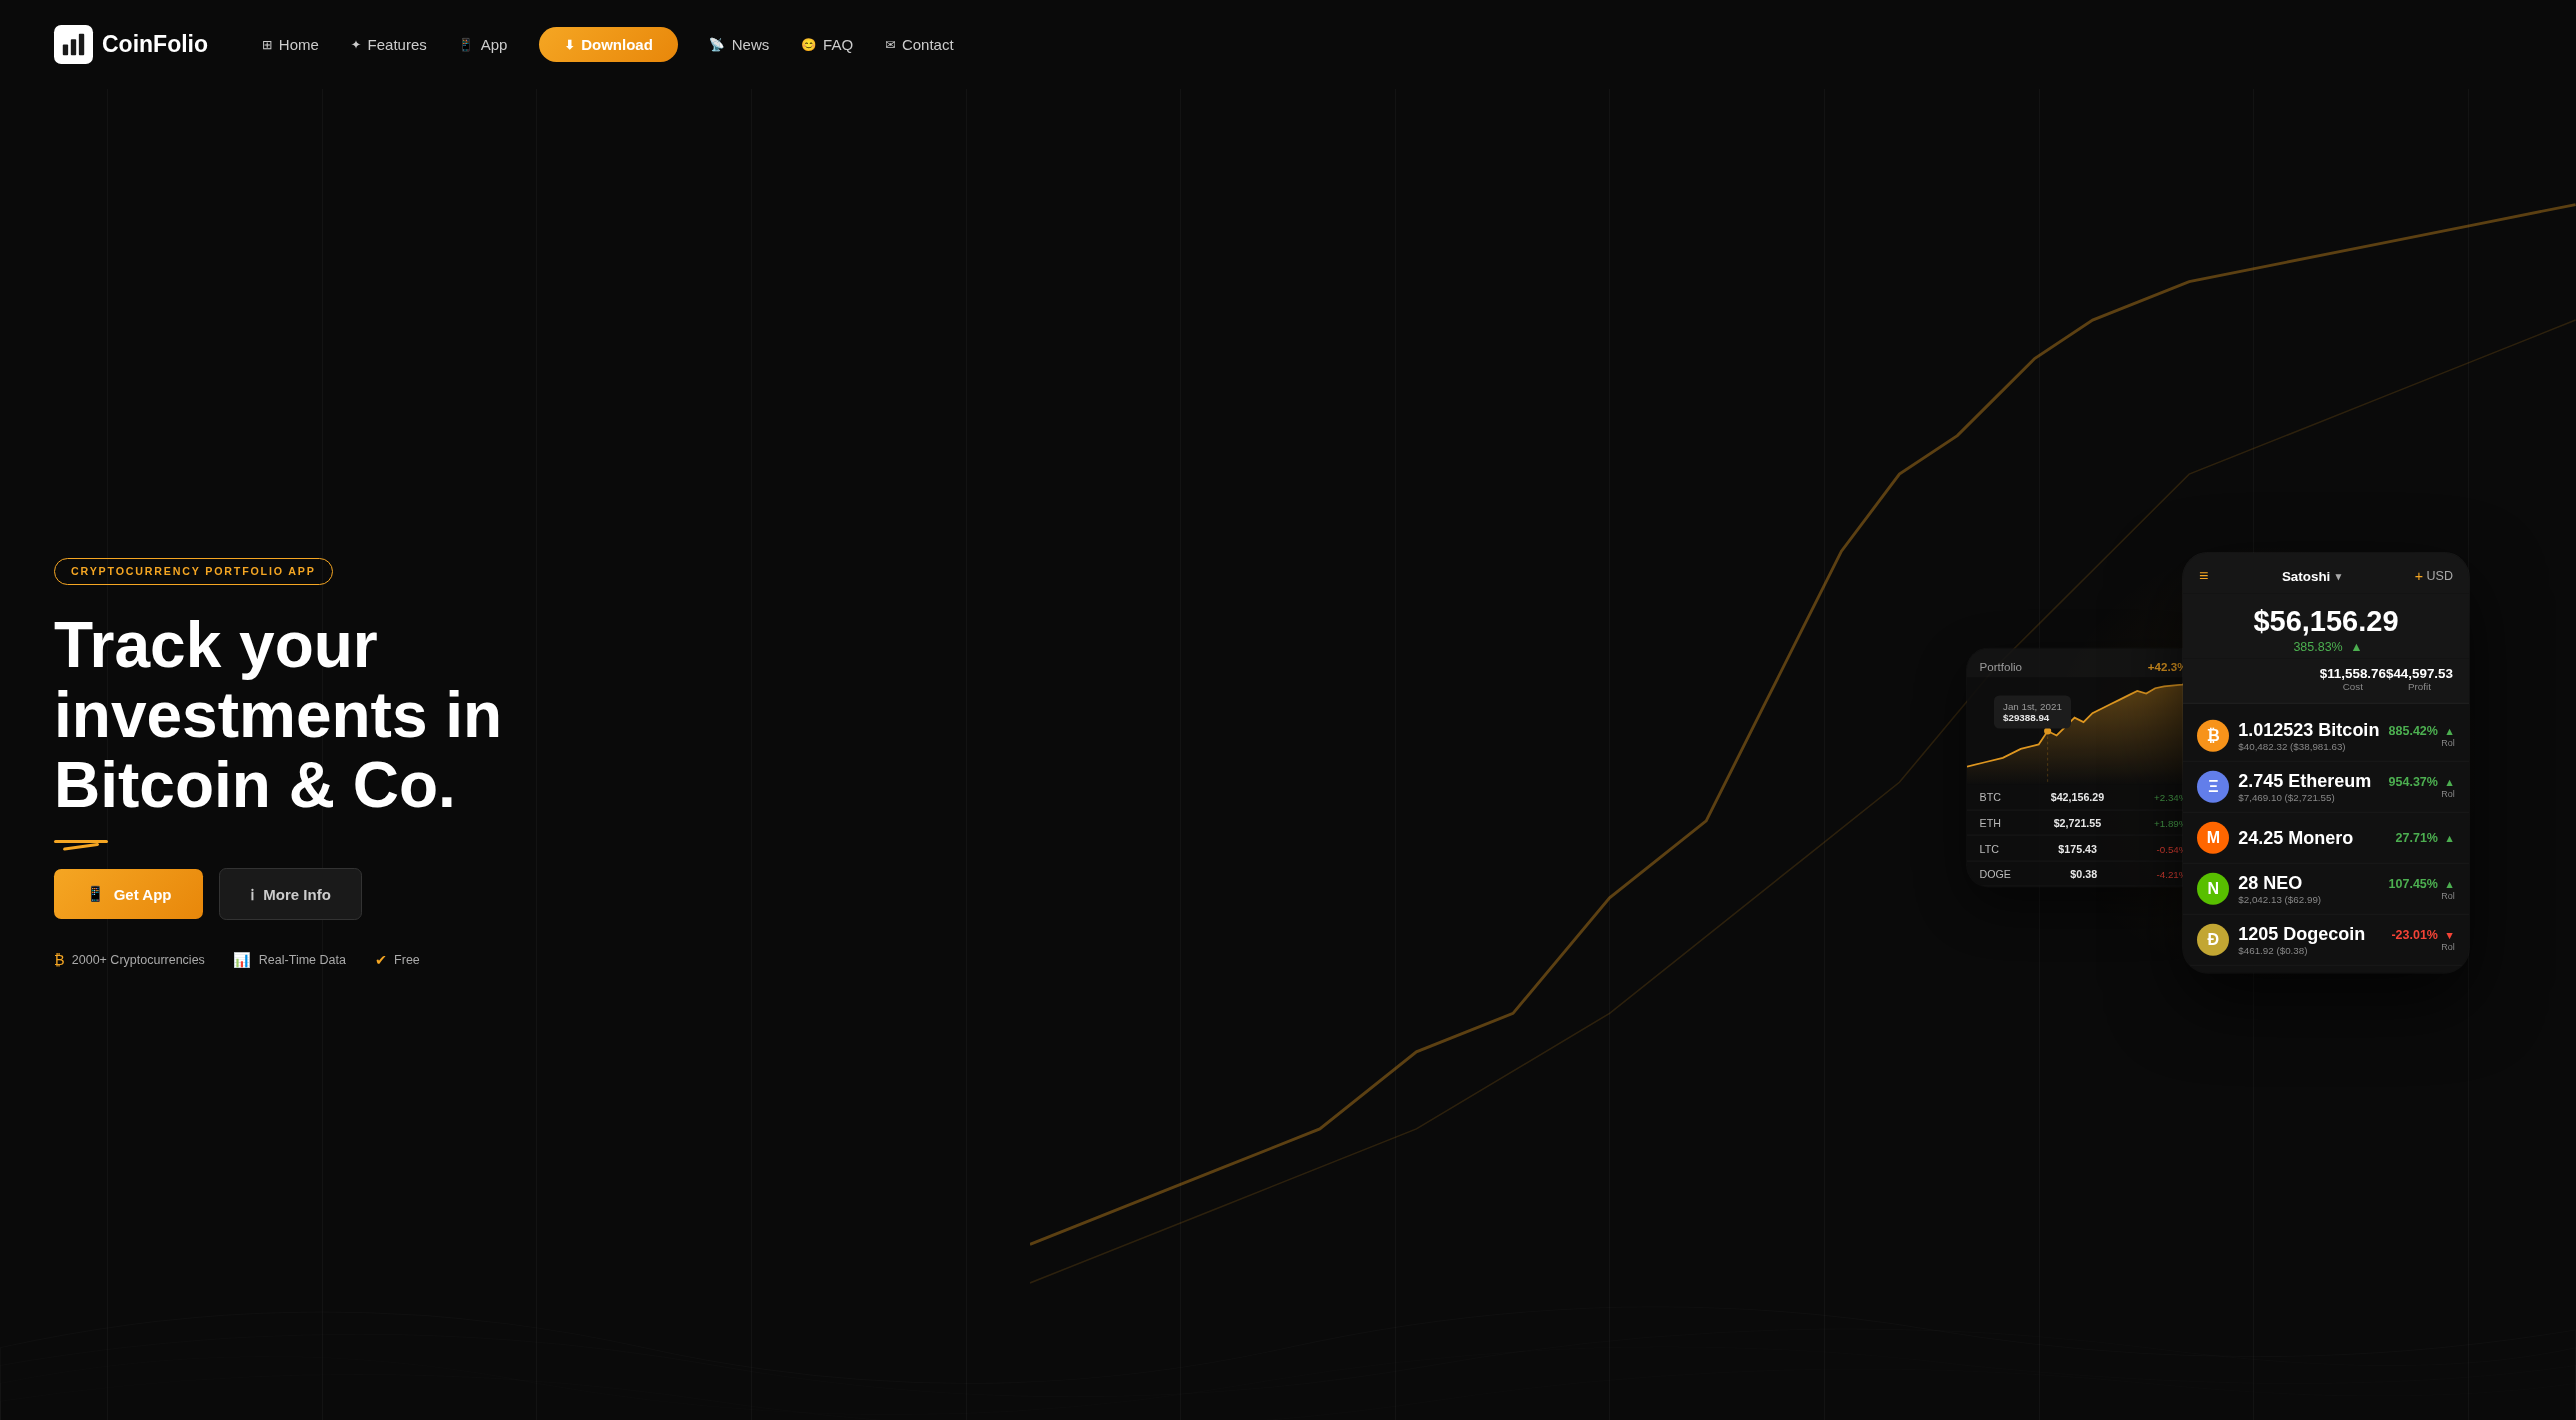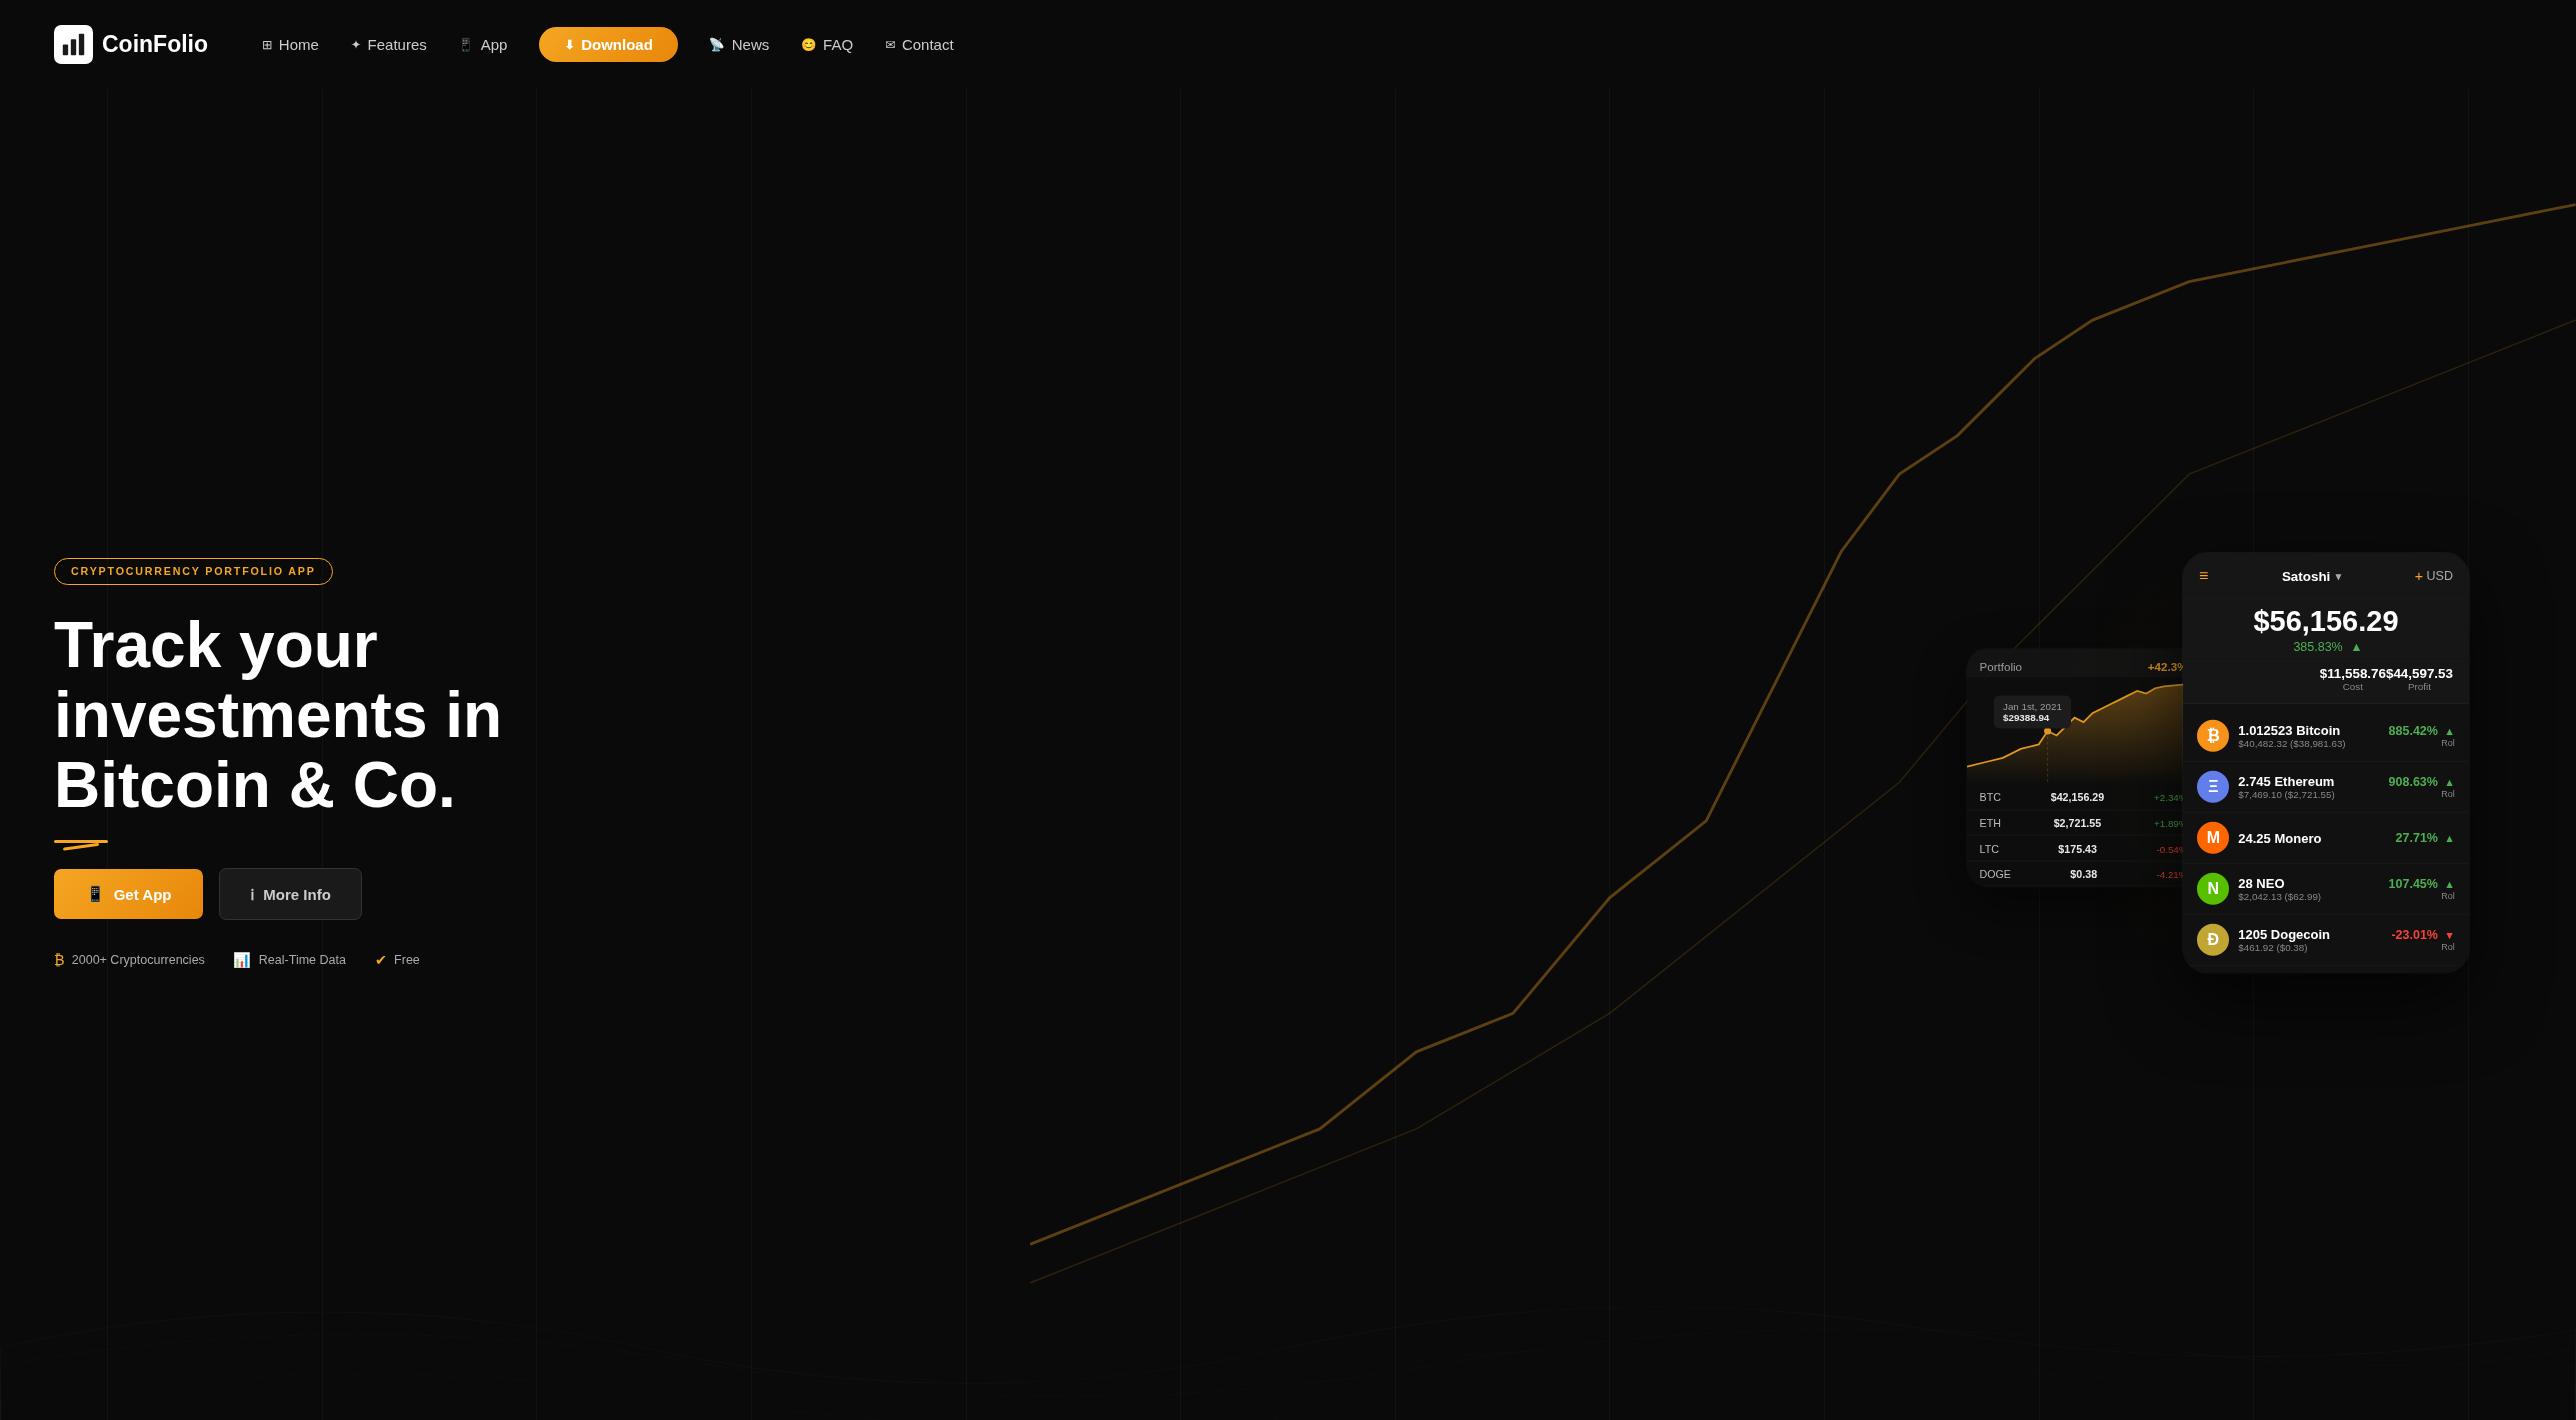--- a/index.html
+++ b/index.html
@@ -231,21 +231,21 @@
       width: 32px; height: 32px; border-radius: 50%;
       display: flex; align-items: center; justify-content: center;
       font-size: 16px; font-weight: 700; flex-shrink: 0;
     }
     .coin-btc { background: #f7931a; color: #fff; }
     .coin-eth { background: #627eea; color: #fff; }
     .coin-xmr { background: #ff6600; color: #fff; }
     .coin-neo { background: #58bf00; color: #fff; }
     .coin-doge { background: #c2a633; color: #fff; }
     .coin-info { flex: 1; }
-    .coin-name { font-size: 13px; font-weight: 700; color: #fff; }
+    .coin-name { font-size: 18px; font-weight: 700; color: #fff; }
     .coin-sub { font-size: 9.8px; color: #888; }
     .coin-right { text-align: right; }
     .coin-pct-pos { color: #4caf50; font-size: 12.5px; font-weight: 700; }
     .coin-pct-neg { color: #f44336; font-size: 12.5px; font-weight: 700; }
     .coin-pct-label { font-size: 9px; color: #888; }
     .coin-arrow-up { color: #4caf50; font-size: 10.7px; margin-left: 2.7px; }
     .coin-arrow-down { color: #f44336; font-size: 10.7px; margin-left: 2.7px; }
 
     
     .phone-back {
@@ -526,21 +526,21 @@
         </div>
 
         <div class="coin-row">
           <div class="coin-icon coin-eth">Ξ</div>
           <div class="coin-info">
             <div class="coin-name">2.745 Ethereum</div>
             <div class="coin-sub">$7,469.10 ($2,721.55)</div>
           </div>
           <div class="coin-right">
             <div class="coin-pct-pos">
-              <span>908.63%</span>
+              <span>954.37%</span>
               <span class="coin-arrow-up">▲</span>
             </div>
             <div class="coin-pct-label">Rol</div>
           </div>
         </div>
 
         <div class="coin-row">
           <div class="coin-icon coin-xmr">M</div>
           <div class="coin-info">
             <div class="coin-name">24.25 Monero</div>

